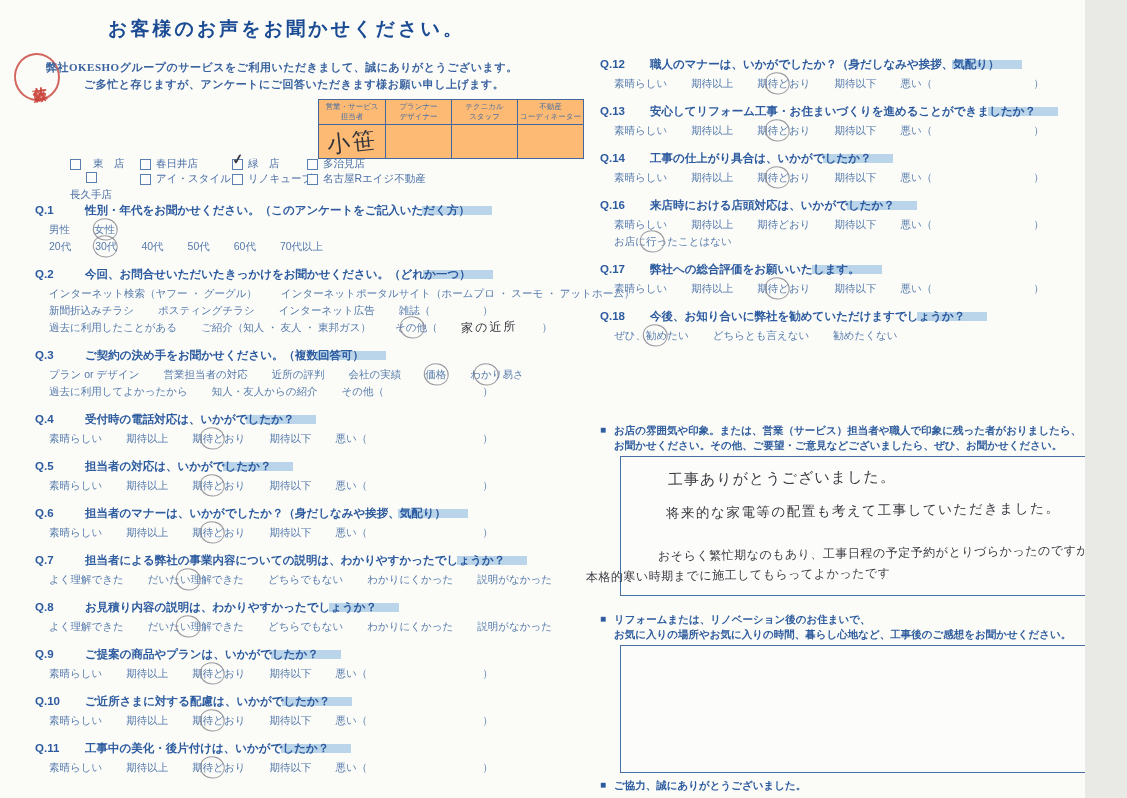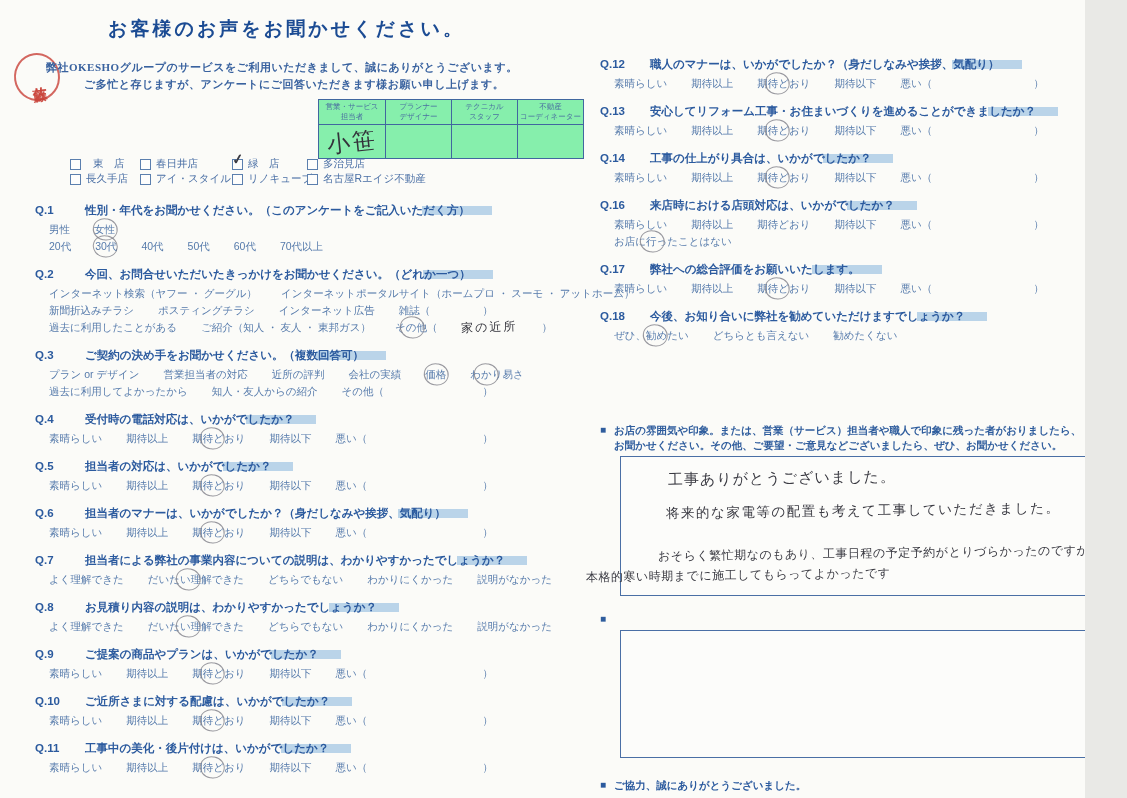--- a/index.html
+++ b/index.html
@@ -14,21 +14,21 @@
   #intro1{left:46px;top:60px;}
   #intro2{left:84px;top:77px;}
 
   .stamp{position:absolute;left:14px;top:53px;width:42px;height:44px;border:2.5px solid rgba(201,66,58,.8);
          border-radius:50%;display:flex;align-items:center;justify-content:center;
          color:rgba(201,66,58,.9);font-family:"Liberation Serif",serif;font-size:14px;font-weight:bold;
          writing-mode:vertical-rl;transform:rotate(-8deg);letter-spacing:1px;}
 
   .staff-table{position:absolute;left:318px;top:99px;display:grid;
                grid-template-columns:66px 66px 66px 66px;border:1.5px solid #41679f;
-               background:#86efac;}
+               background:#fdba74;}
   .st-h{font-size:7.5px;line-height:1.3;color:#4a6fa0;text-align:center;padding:2px 0 2px;
         border-bottom:1px solid #41679f;}
   .st-c{height:33px;position:relative;}
   .bl{border-left:1px solid #41679f;}
   .hw-name{position:absolute;left:8px;top:2px;font-size:23px;color:#33333a;
            transform:rotate(-6deg);letter-spacing:2px;}
 
   .stores{position:absolute;left:70px;top:157px;width:470px;font-size:10.5px;color:#4a6fa5;}
   .store-row{position:relative;height:15px;}
   .store{position:absolute;top:0;display:flex;align-items:center;gap:5px;white-space:nowrap;}
@@ -116,21 +116,21 @@
             <span class="check">✓</span>
           </span>
           <span>緑　店</span>
         </span>
         <span class="store" style="left: 237px;">
           <span class="cb"></span>
           <span>多治見店</span>
         </span>
       </div>
       <div class="store-row">
-        <span class="store" style="left: 0px;">
+        <span class="store" style="left: 0px; flex-direction: column;">
           <span class="cb"></span>
           <span>長久手店</span>
         </span>
         <span class="store" style="left: 70px; justify-content: flex-end;">
           <span class="cb"></span>
           <span>アイ・スタイル</span>
         </span>
         <span class="store" style="left: 162px;">
           <span class="cb"></span>
           <span>リノキューブ</span>
@@ -363,20 +363,24 @@
     <div class="c-box" id="box1"></div>
     <div class="hw-line" id="hwl1">工事ありがとうございました。</div>
     <div class="hw-line" id="hwl2">将来的な家電等の配置も考えて工事していただきました。</div>
     <div class="hw-line" id="hwl3">おそらく繁忙期なのもあり、工事日程の予定予約がとりづらかったのですが、</div>
     <div class="hw-line" id="hwl4">本格的寒い時期までに施工してもらってよかったです</div>
   </div>
 
   <div class="comment" id="comment2">
     <div class="c-head">
       <span class="c-bullet">■</span>
+      <span>
+        <span>リフォームまたは、リノベーション後のお住まいで、</span><br>
+        <span>お気に入りの場所やお気に入りの時間、暮らし心地など、工事後のご感想をお聞かせください。</span>
+      </span>
     </div>
     <div class="c-box" id="box2"></div>
   </div>
 
   <div class="footer">
     <span class="c-bullet">■</span>
     <span>ご協力、誠にありがとうございました。</span>
   </div>
 
 </div>

